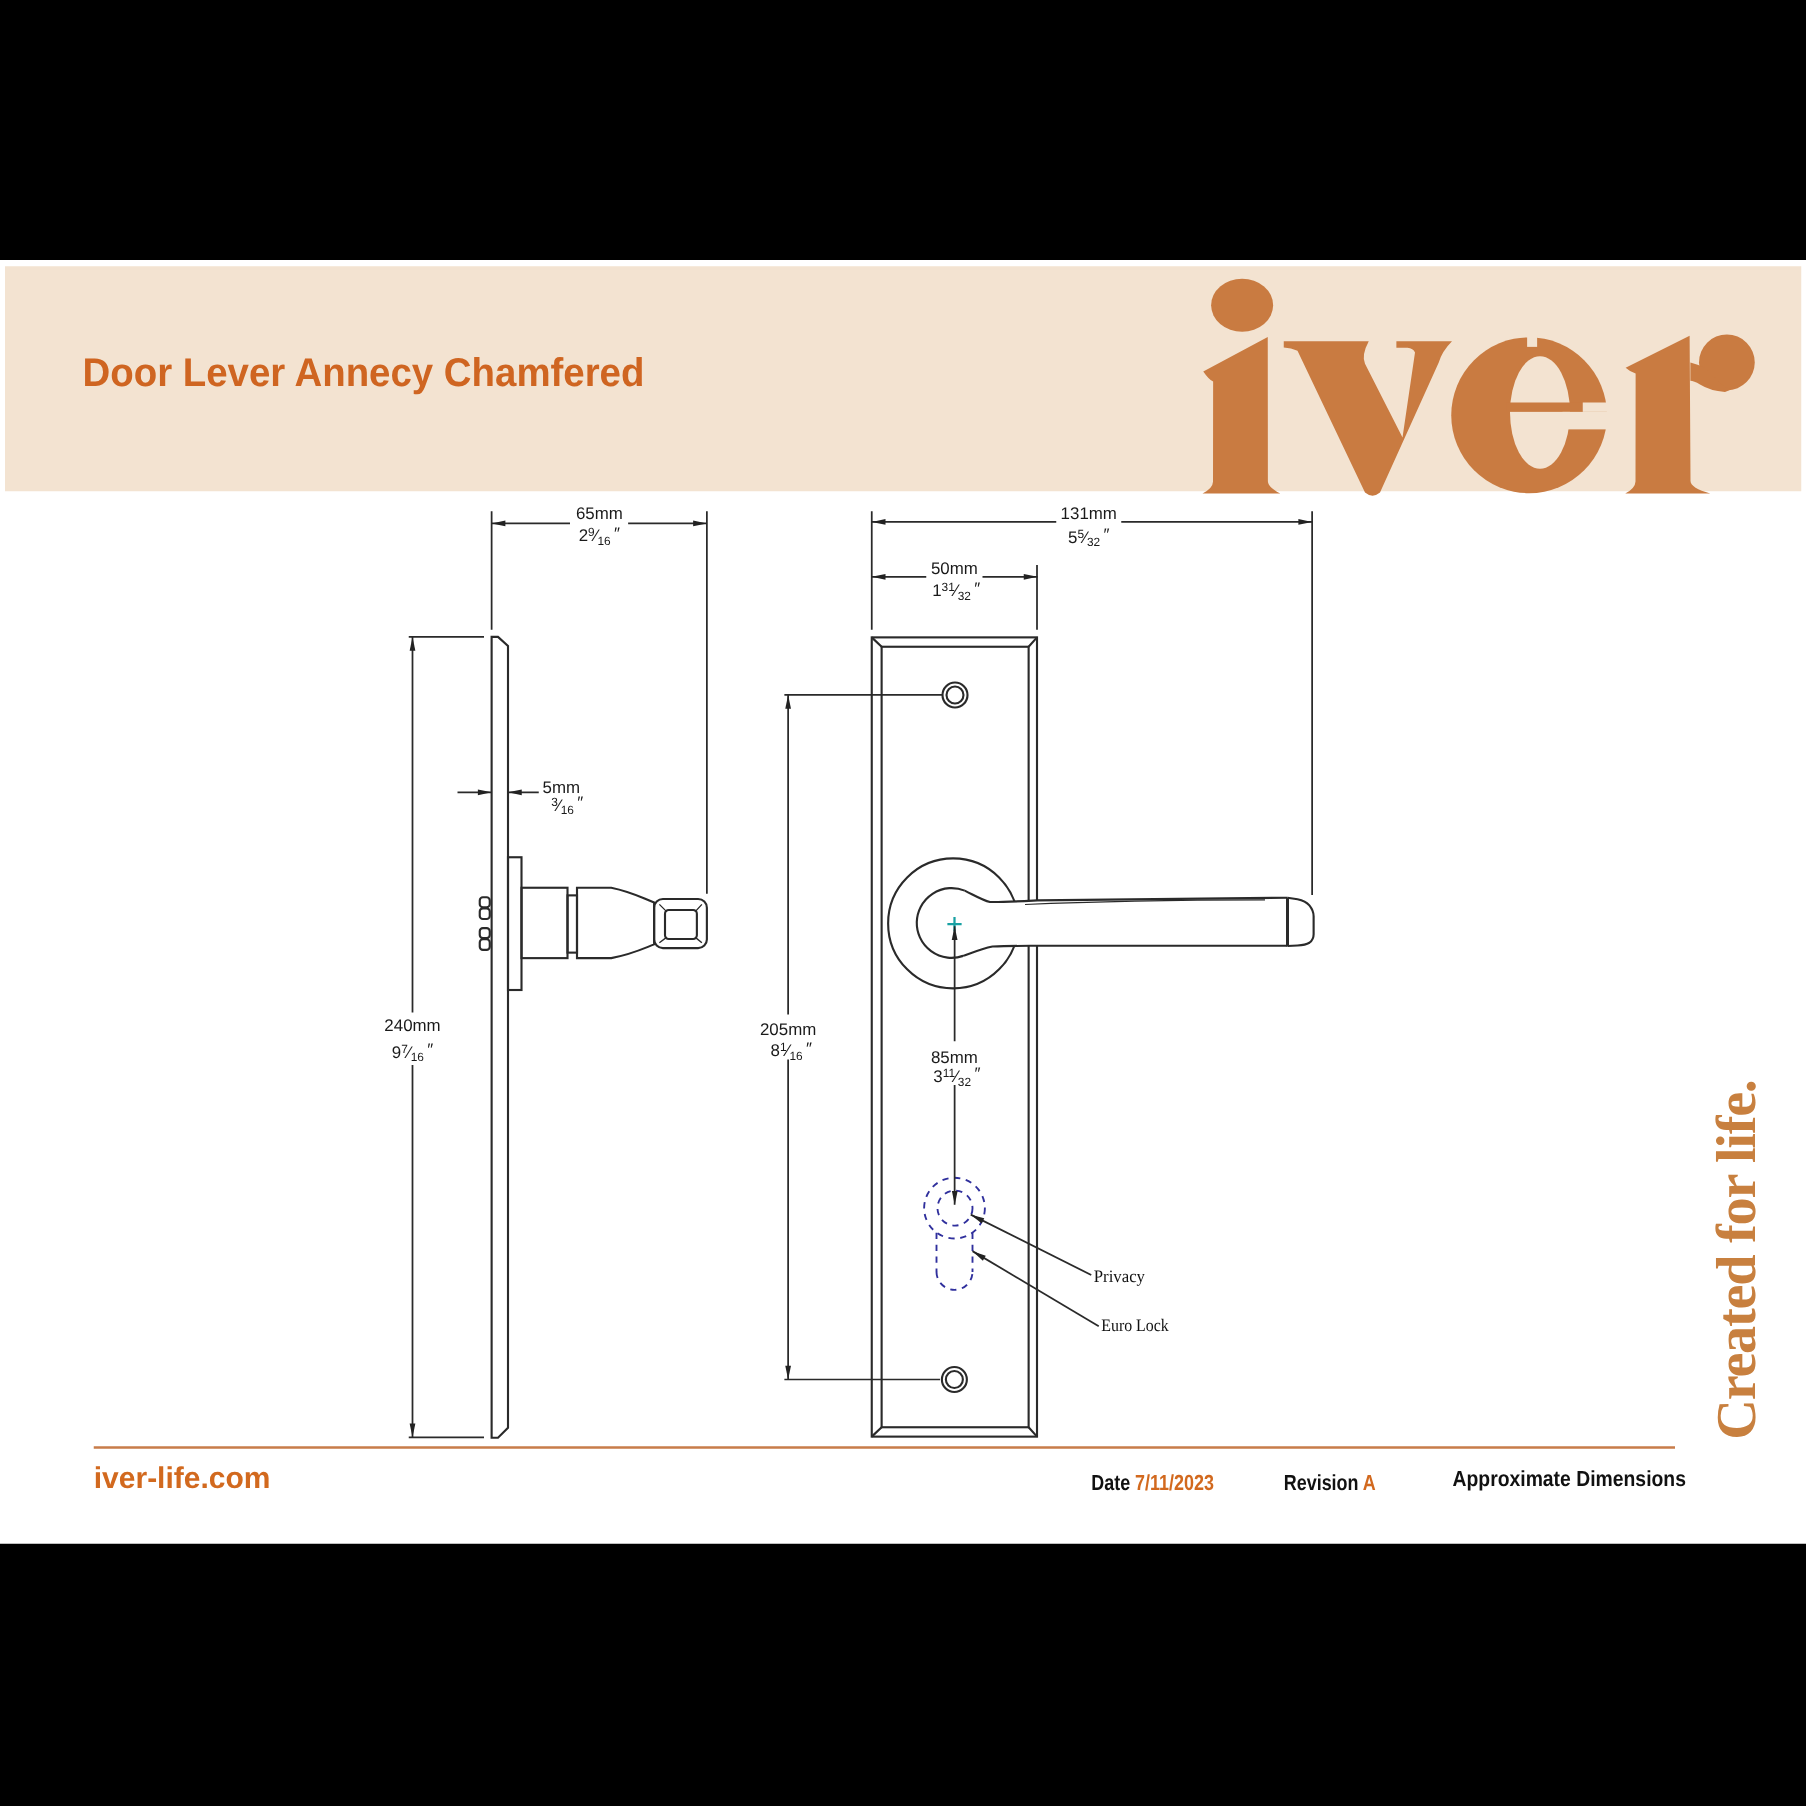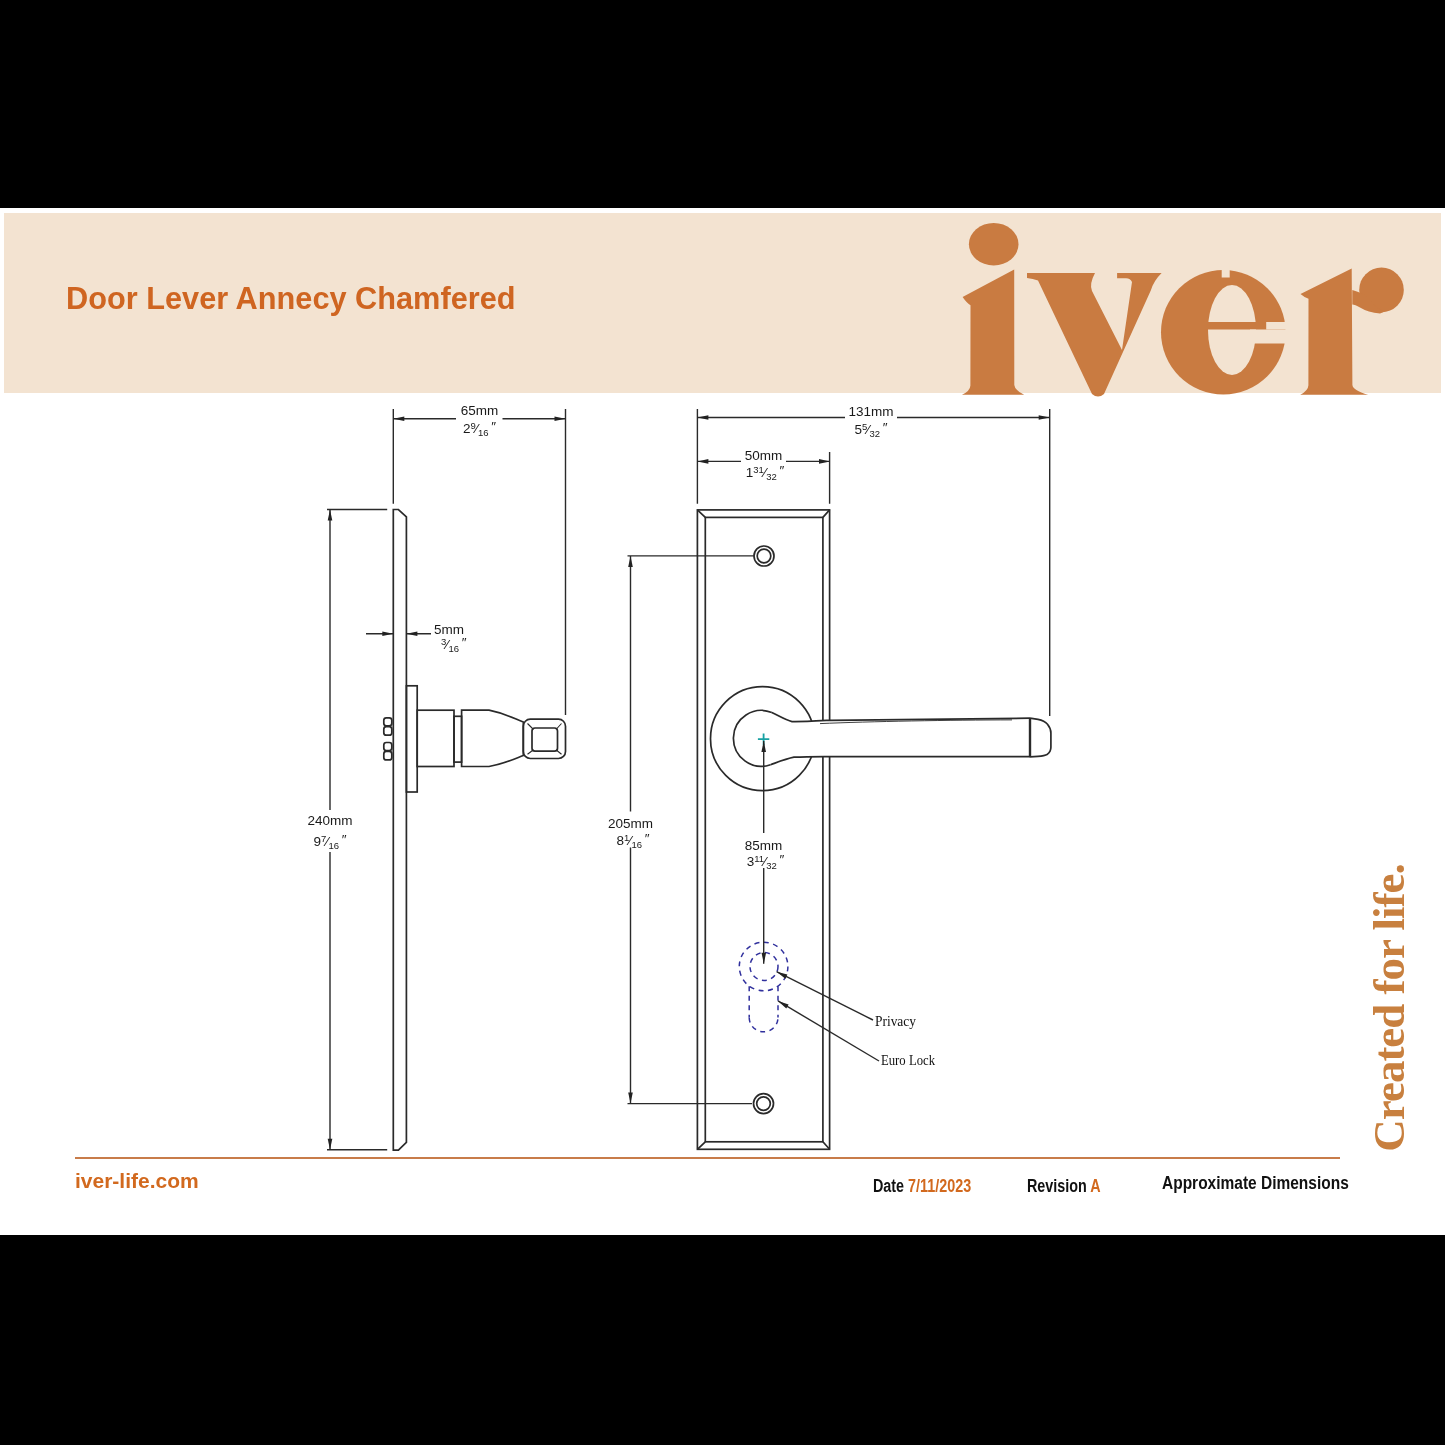--- a/index.html
+++ b/index.html
@@ -179,21 +179,21 @@
     <text x="875" y="1025.5" textLength="41" lengthAdjust="spacingAndGlyphs">Privacy</text>
 
     <text x="881" y="1064.5" textLength="54" lengthAdjust="spacingAndGlyphs">Euro Lock</text>
   </g>
 </svg>
 
 <div class="abs" style="left:1188.5px;top:985.5px;width:400px;height:44px;transform:rotate(-90deg);transform-origin:200px 22px;font-family:'Liberation Serif',serif;font-size:45px;font-weight:bold;letter-spacing:-1px;color:#c8803f;text-align:center;line-height:44px;">Created for life.</div>
 
 <div class="abs" style="left:75px;top:1157px;width:1265px;height:2px;background:#c87c4a;"></div>
 
-<div class="abs" style="left:75px;top:1169px;font-size:21px;font-weight:bold;color:#d2691e;">iver-life.com</div>
+<div class="abs" style="left:75px;top:1169px;font-size:24px;font-weight:bold;color:#d2691e;">iver-life.com</div>
 
 <div class="abs" style="left:873px;top:1176px;font-size:17.5px;font-weight:bold;color:#111;transform:scaleX(0.82);transform-origin:left top;">Date <span style="color:#d2691e;">7/11/2023</span></div>
 
 <div class="abs" style="left:1027px;top:1176px;font-size:17.5px;font-weight:bold;color:#111;transform:scaleX(0.82);transform-origin:left top;">Revision <span style="color:#d2691e;">A</span></div>
 
 <div class="abs" style="left:1162px;top:1173px;font-size:17.5px;font-weight:bold;color:#111;transform:scaleX(0.885);transform-origin:left top;">Approximate Dimensions</div>
 
 <div class="abs" style="left:0;top:1235px;width:1445px;height:210px;background:#000;"></div>
 
 </body></html>

